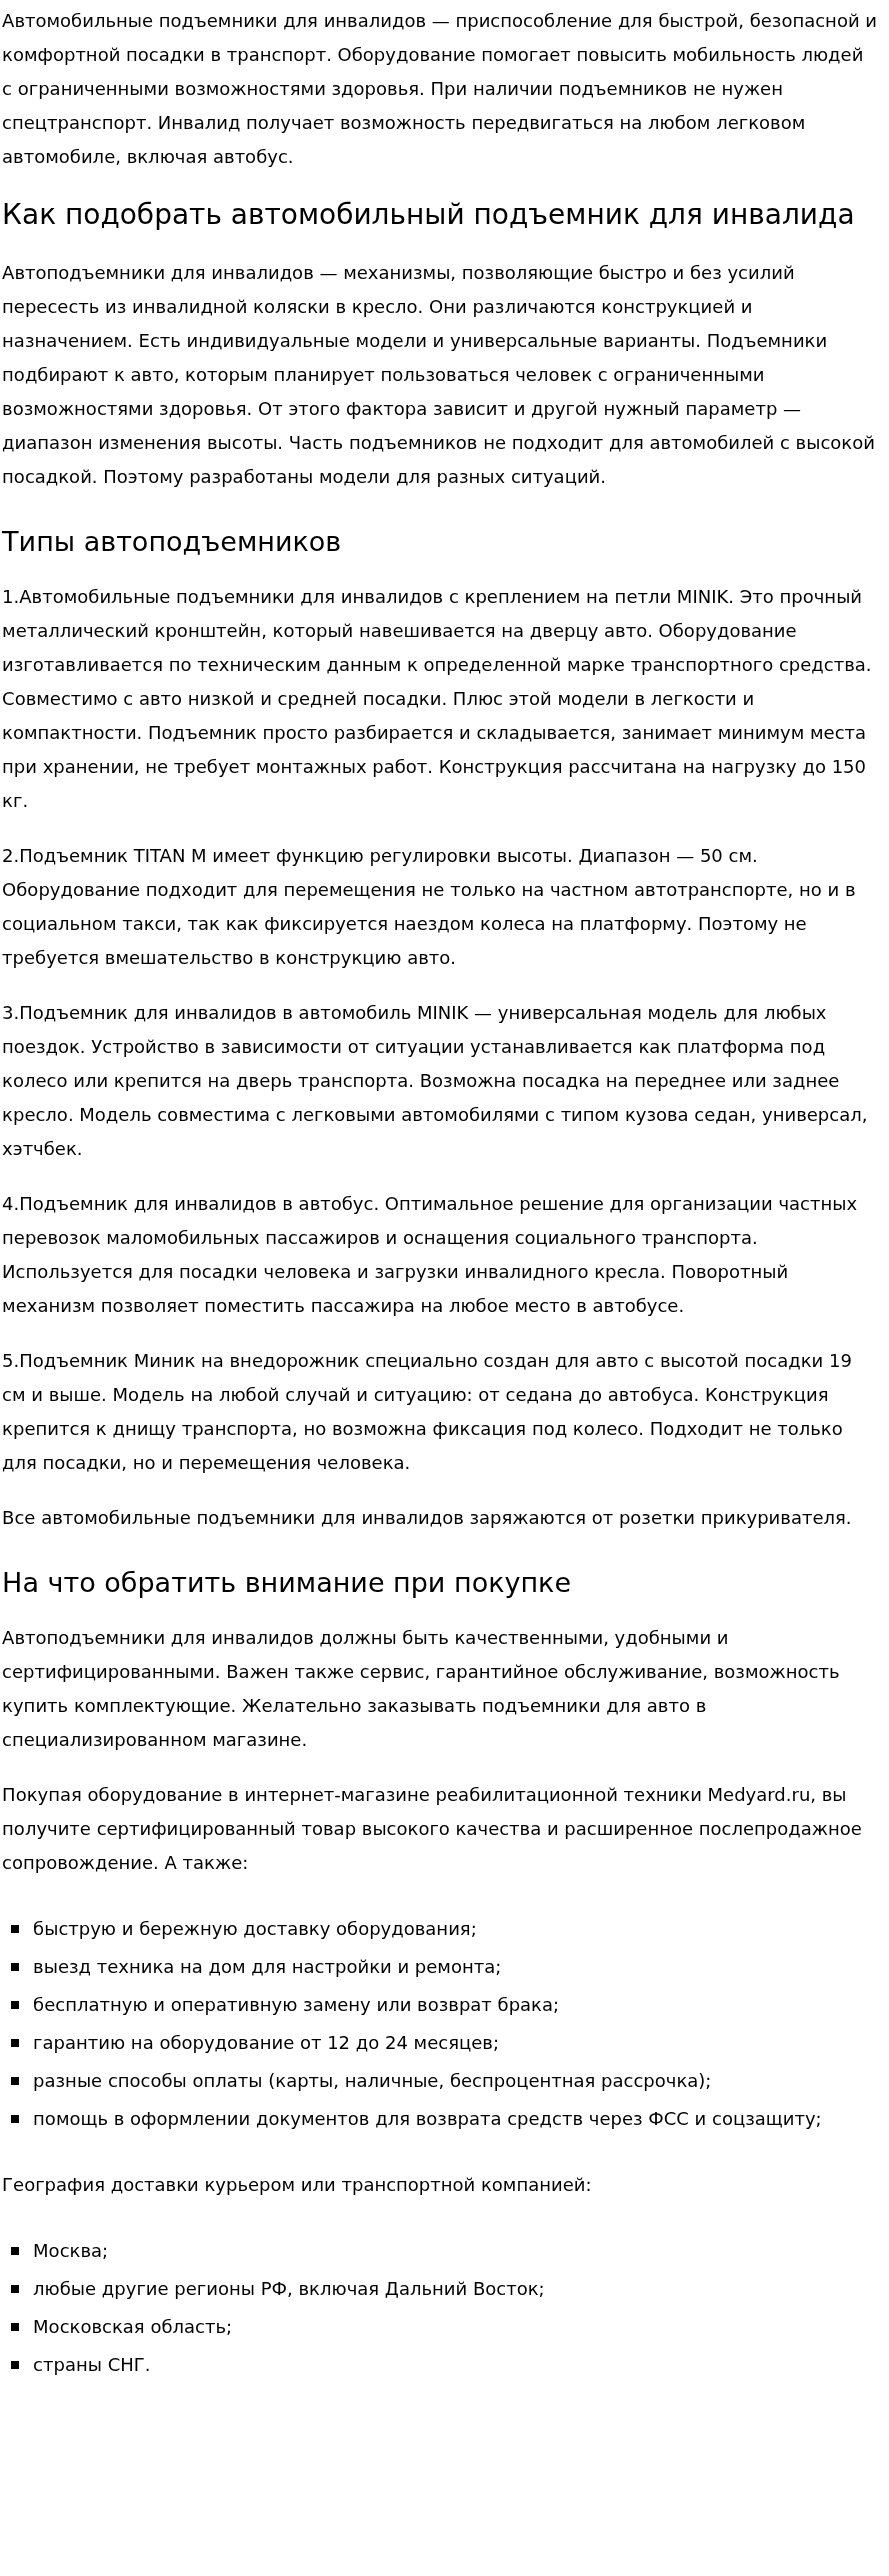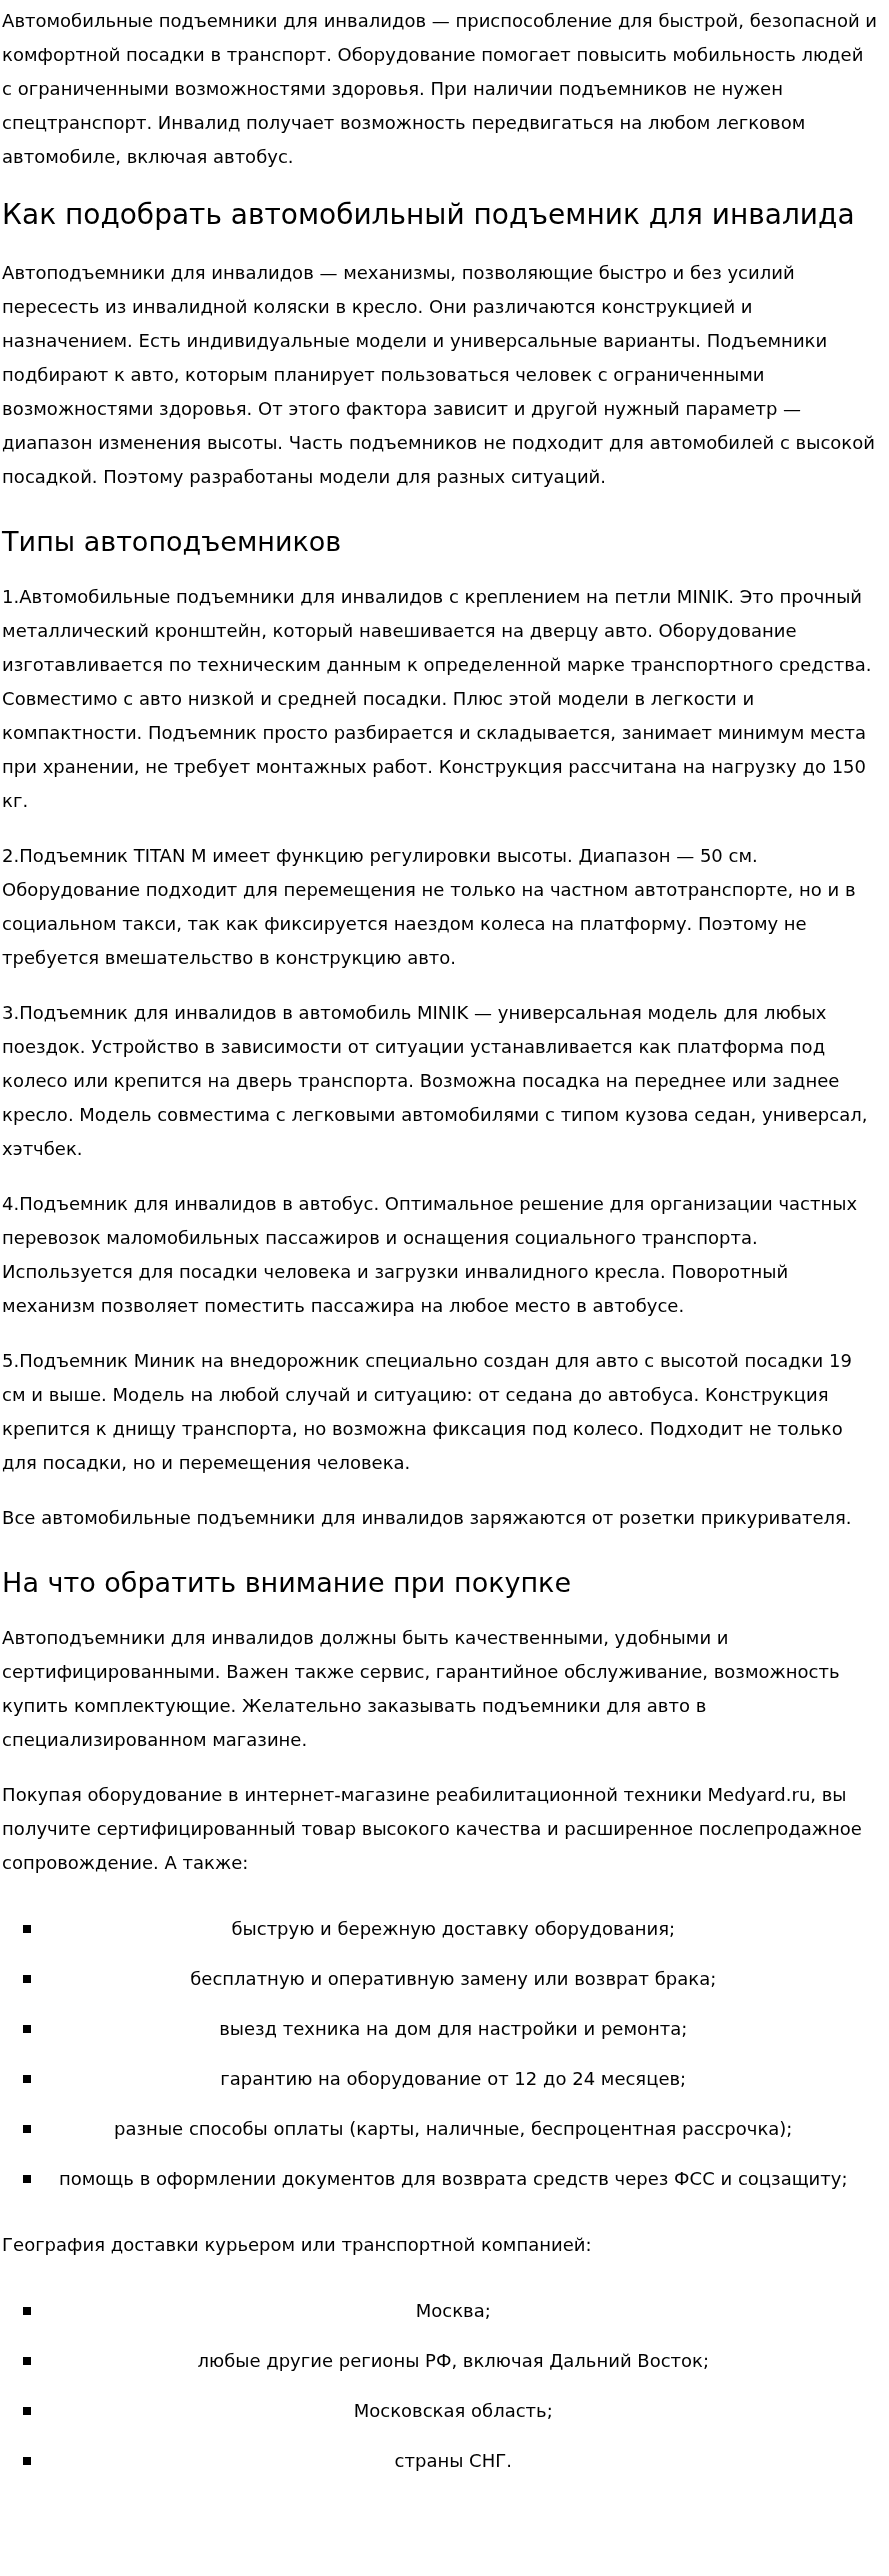--- a/index.html
+++ b/index.html
@@ -33,22 +33,21 @@
     margin: 31px 0 17px 0;
   }
   ul.sq-list {
     list-style: none;
     margin: 32px 0;
     padding: 0;
   }
   ul.sq-list li {
     position: relative;
     padding-left: 27px;
-    margin: 16px;
-    text-align: center;
+    margin: 4px;
   }
   ul.sq-list li::before {
     content: "";
     position: absolute;
     left: 4.9px;
     top: 13.3px;
     width: 7.7px;
     height: 7.7px;
     background: #000000;
   }
@@ -80,22 +79,22 @@
   <p>Все автомобильные подъемники для инвалидов заряжаются от розетки прикуривателя.</p>
 
   <h2>На что обратить внимание при покупке</h2>
 
   <p>Автоподъемники для инвалидов должны быть качественными, удобными и сертифицированными. Важен также сервис, гарантийное обслуживание, возможность купить комплектующие. Желательно заказывать подъемники для авто в специализированном магазине.</p>
 
   <p>Покупая оборудование в интернет-магазине реабилитационной техники Medyard.ru, вы получите сертифицированный товар высокого качества и расширенное послепродажное сопровождение. А также:</p>
 
   <ul class="sq-list">
     <li>быструю и бережную доставку оборудования;</li>
+    <li>выезд техника на дом для настройки и ремонта;</li>
     <li>бесплатную и оперативную замену или возврат брака;</li>
-    <li>выезд техника на дом для настройки и ремонта;</li>
     <li>гарантию на оборудование от 12 до 24 месяцев;</li>
     <li>разные способы оплаты (карты, наличные, беспроцентная рассрочка);</li>
     <li>помощь в оформлении документов для возврата средств через ФСС и соцзащиту;</li>
   </ul>
 
   <p>География доставки курьером или транспортной компанией:</p>
 
   <ul class="sq-list">
     <li>Москва;</li>
     <li>любые другие регионы РФ, включая Дальний Восток;</li>

